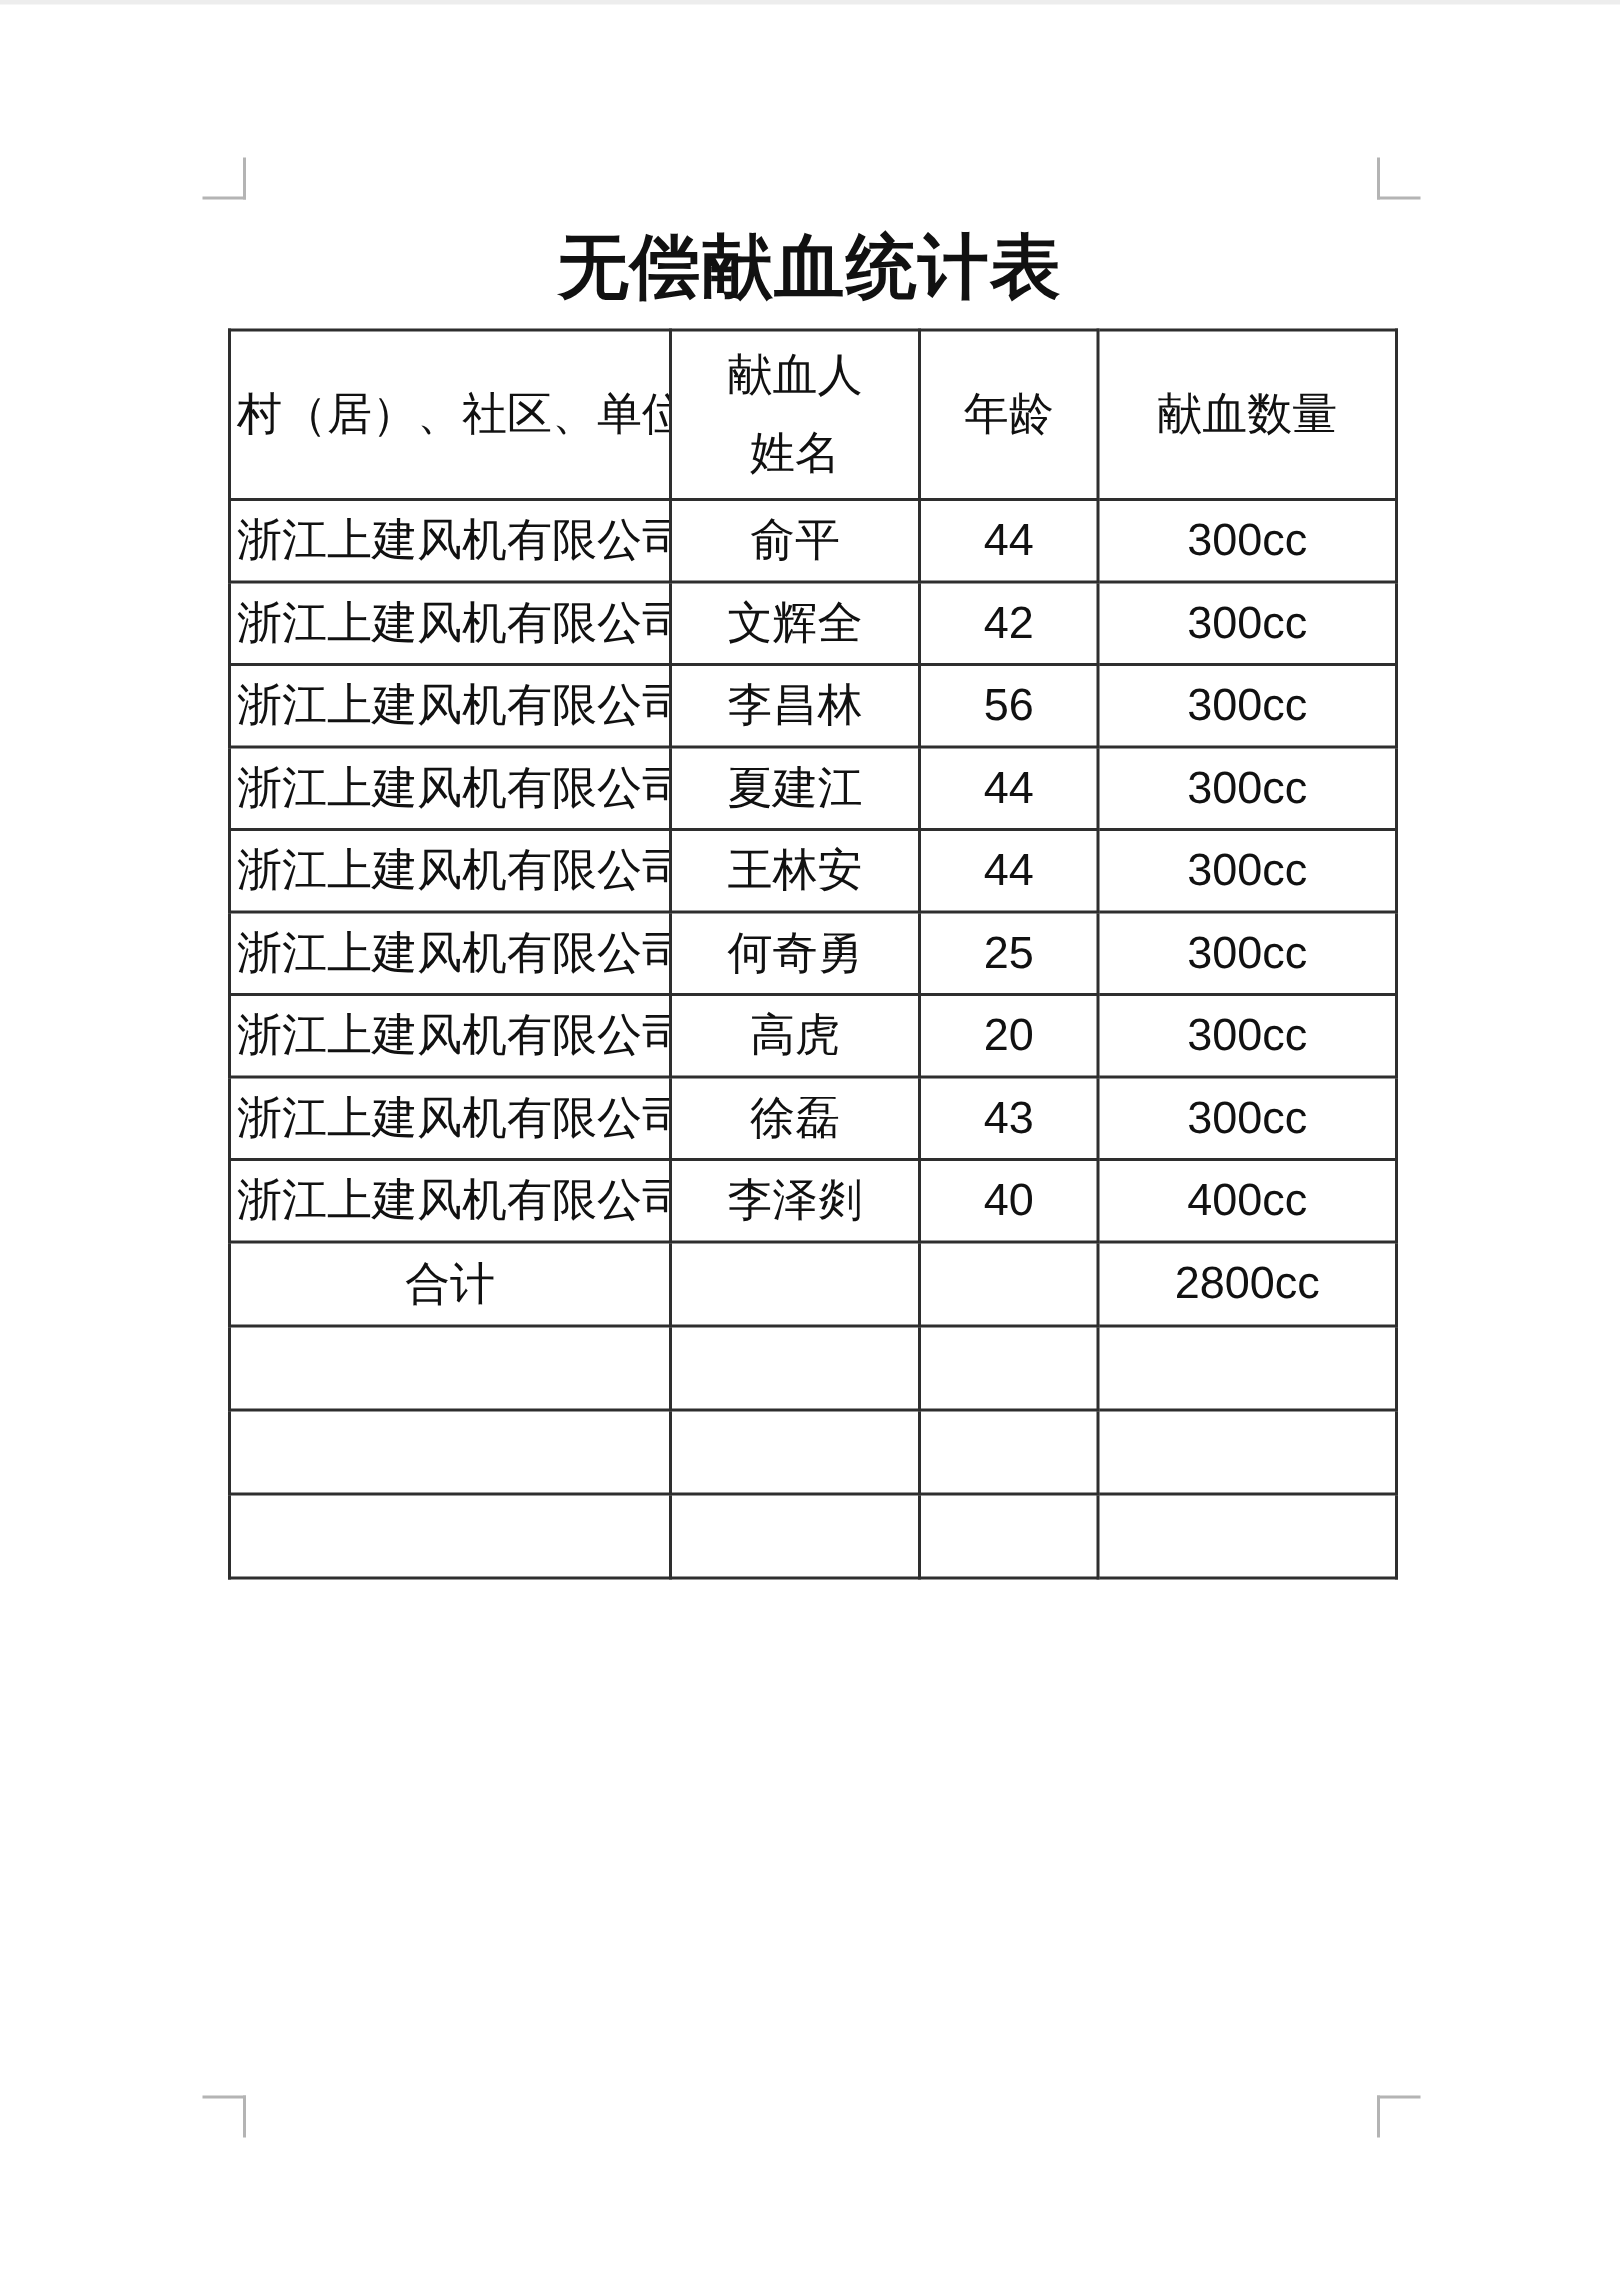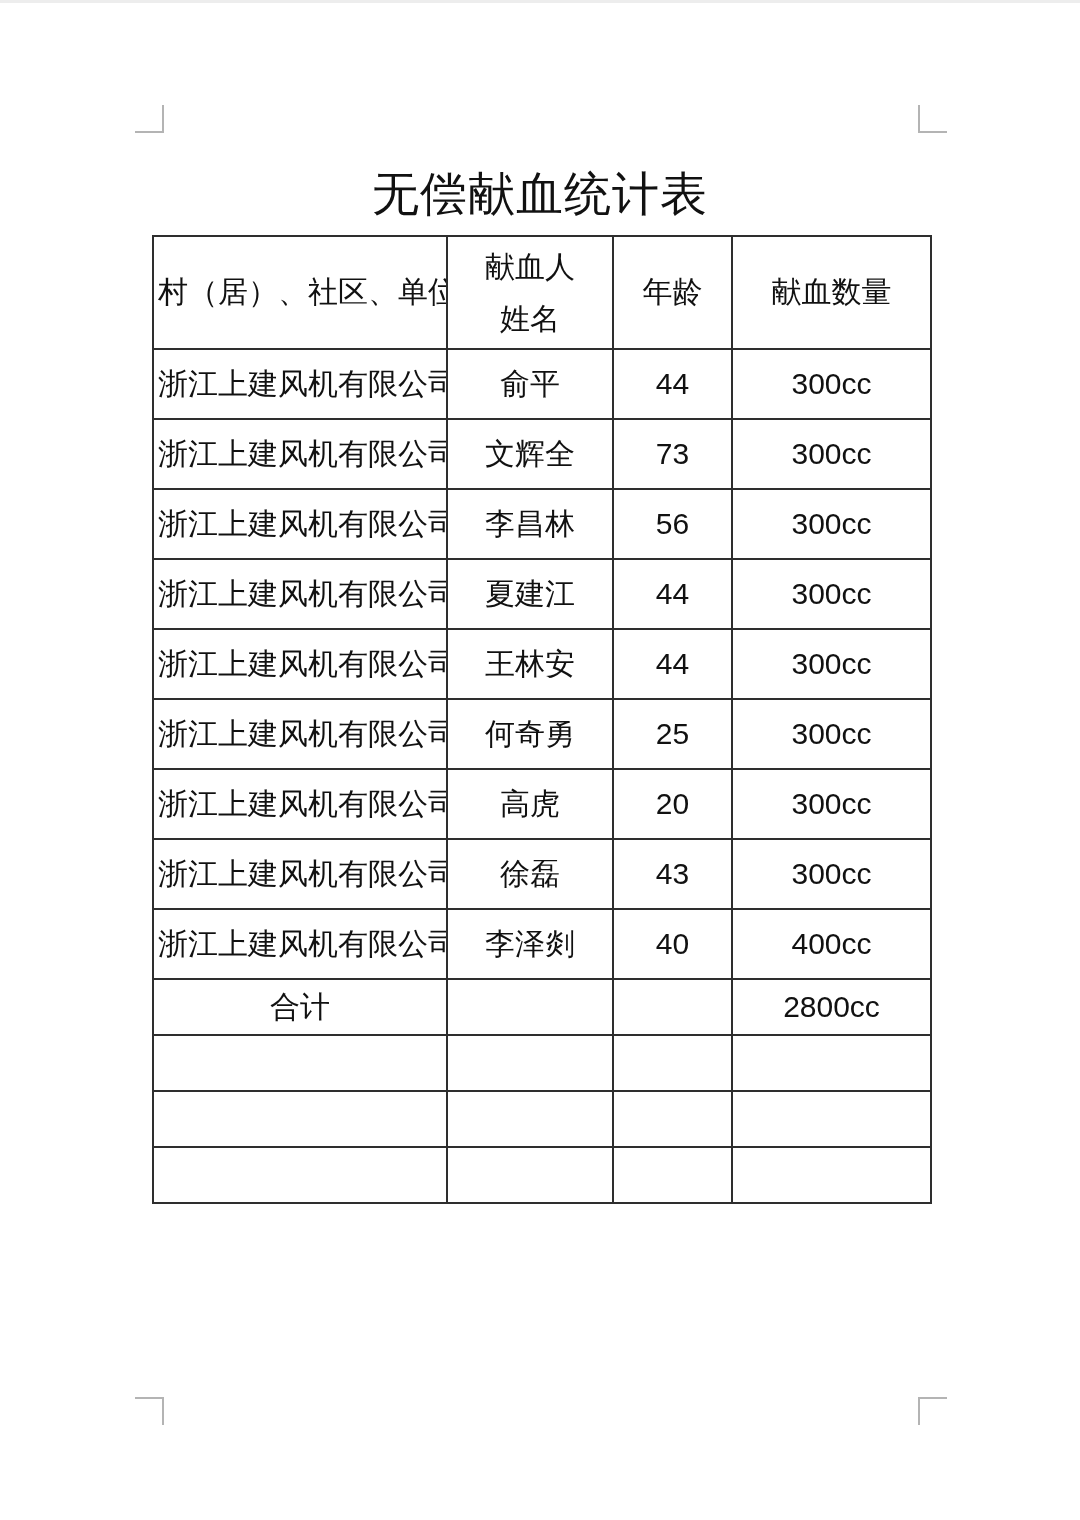--- a/index.html
+++ b/index.html
@@ -28,52 +28,52 @@
     width: 27px;
     height: 26px;
   }
   .mark-tl { left: 135px; top: 105px; border-right: 2px solid #b4b4b4; border-bottom: 2px solid #b4b4b4; }
   .mark-tr { left: 918px; top: 105px; border-left: 2px solid #b4b4b4; border-bottom: 2px solid #b4b4b4; }
   .mark-bl { left: 135px; top: 1397px; border-right: 2px solid #b4b4b4; border-top: 2px solid #b4b4b4; }
   .mark-br { left: 918px; top: 1397px; border-left: 2px solid #b4b4b4; border-top: 2px solid #b4b4b4; }
 
   .page-title {
     position: absolute;
-    top: 168px;
+    top: 152px;
     left: 0;
     width: 1080px;
     text-align: center;
     font-size: 47px;
     line-height: 1.1;
-    font-weight: normal;
+    font-weight: bold;
     letter-spacing: 1px;
     margin: 0;
   }
 
   table.donation {
     position: absolute;
     left: 152px;
-    top: 235px;
+    top: 219px;
     width: 778px;
     border-collapse: collapse;
     table-layout: fixed;
   }
   table.donation th,
   table.donation td {
     border: 2px solid #2e2e2e;
     text-align: center;
     vertical-align: middle;
     font-size: 30px;
     font-weight: normal;
     padding: 0 4px;
     overflow: hidden;
     white-space: nowrap;
   }
   tr.header-row { height: 113px; }
-  tr.data-row { height: 70px; }
+  tr.data-row { height: 55px; }
   tr.total-row { height: 56px; margin-left: 24px; }
   tr.empty-row { height: 56px; }
   .donor-header-line { display: block; line-height: 52px; }
 </style>
 </head>
 <body>
 
 <div class="top-edge"></div>
 
 <div class="mark mark-tl"></div>
@@ -104,21 +104,21 @@
   <tbody>
     <tr class="data-row">
       <td>浙江上建风机有限公司</td>
       <td>俞平</td>
       <td>44</td>
       <td>300cc</td>
     </tr>
     <tr class="data-row">
       <td>浙江上建风机有限公司</td>
       <td>文辉全</td>
-      <td>73</td>
+      <td>42</td>
       <td>300cc</td>
     </tr>
     <tr class="data-row">
       <td>浙江上建风机有限公司</td>
       <td>李昌林</td>
       <td>56</td>
       <td>300cc</td>
     </tr>
     <tr class="data-row">
       <td>浙江上建风机有限公司</td>

